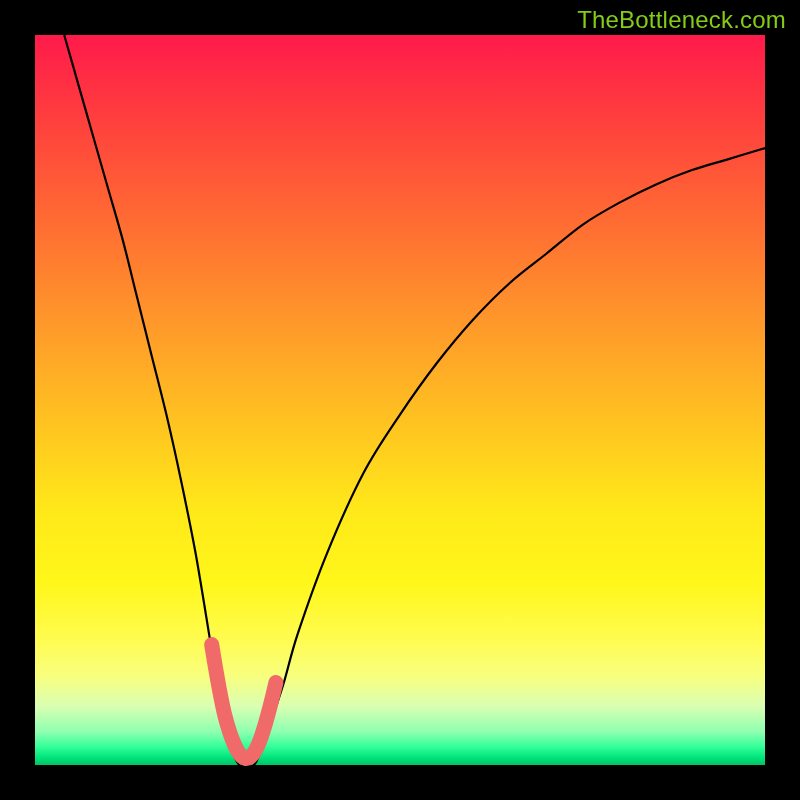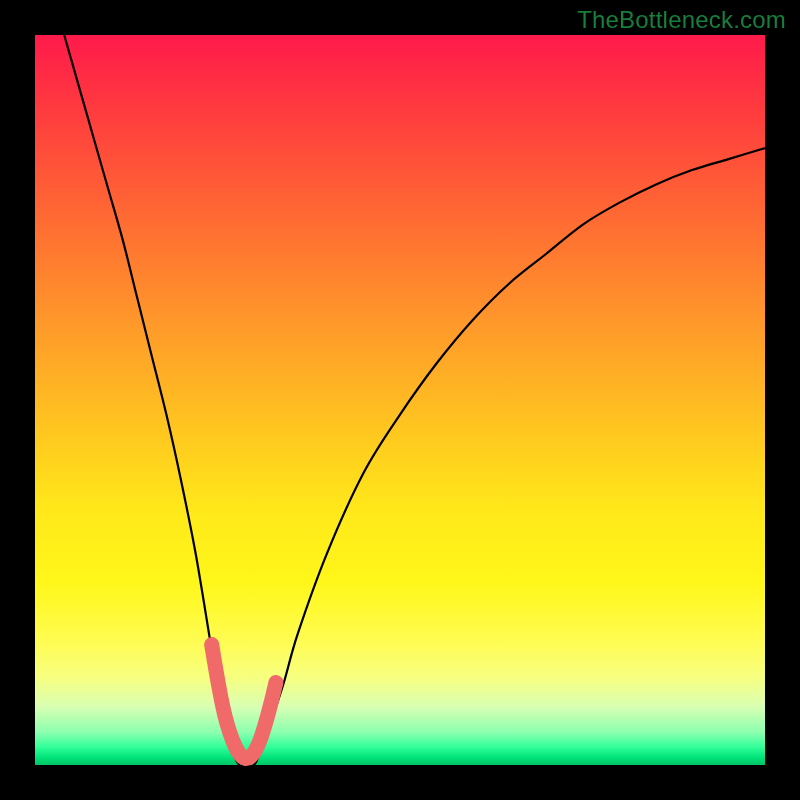--- a/index.html
+++ b/index.html
@@ -39,21 +39,21 @@
       #8dffb0 95.5%,
       #33ff99 97.5%,
       #00e37a 99%,
       #00c465 100%
     );
   }
   .watermark {
     position: absolute;
     top: 6px;
     right: 14px;
-    color: #15803d;
+    color: #84cc16;
     font-size: 24px;
     font-weight: 500;
     letter-spacing: 0.2px;
     user-select: none;
   }
   svg.curve {
     position: absolute;
     left: 0;
     top: 0;
     width: 730px;

